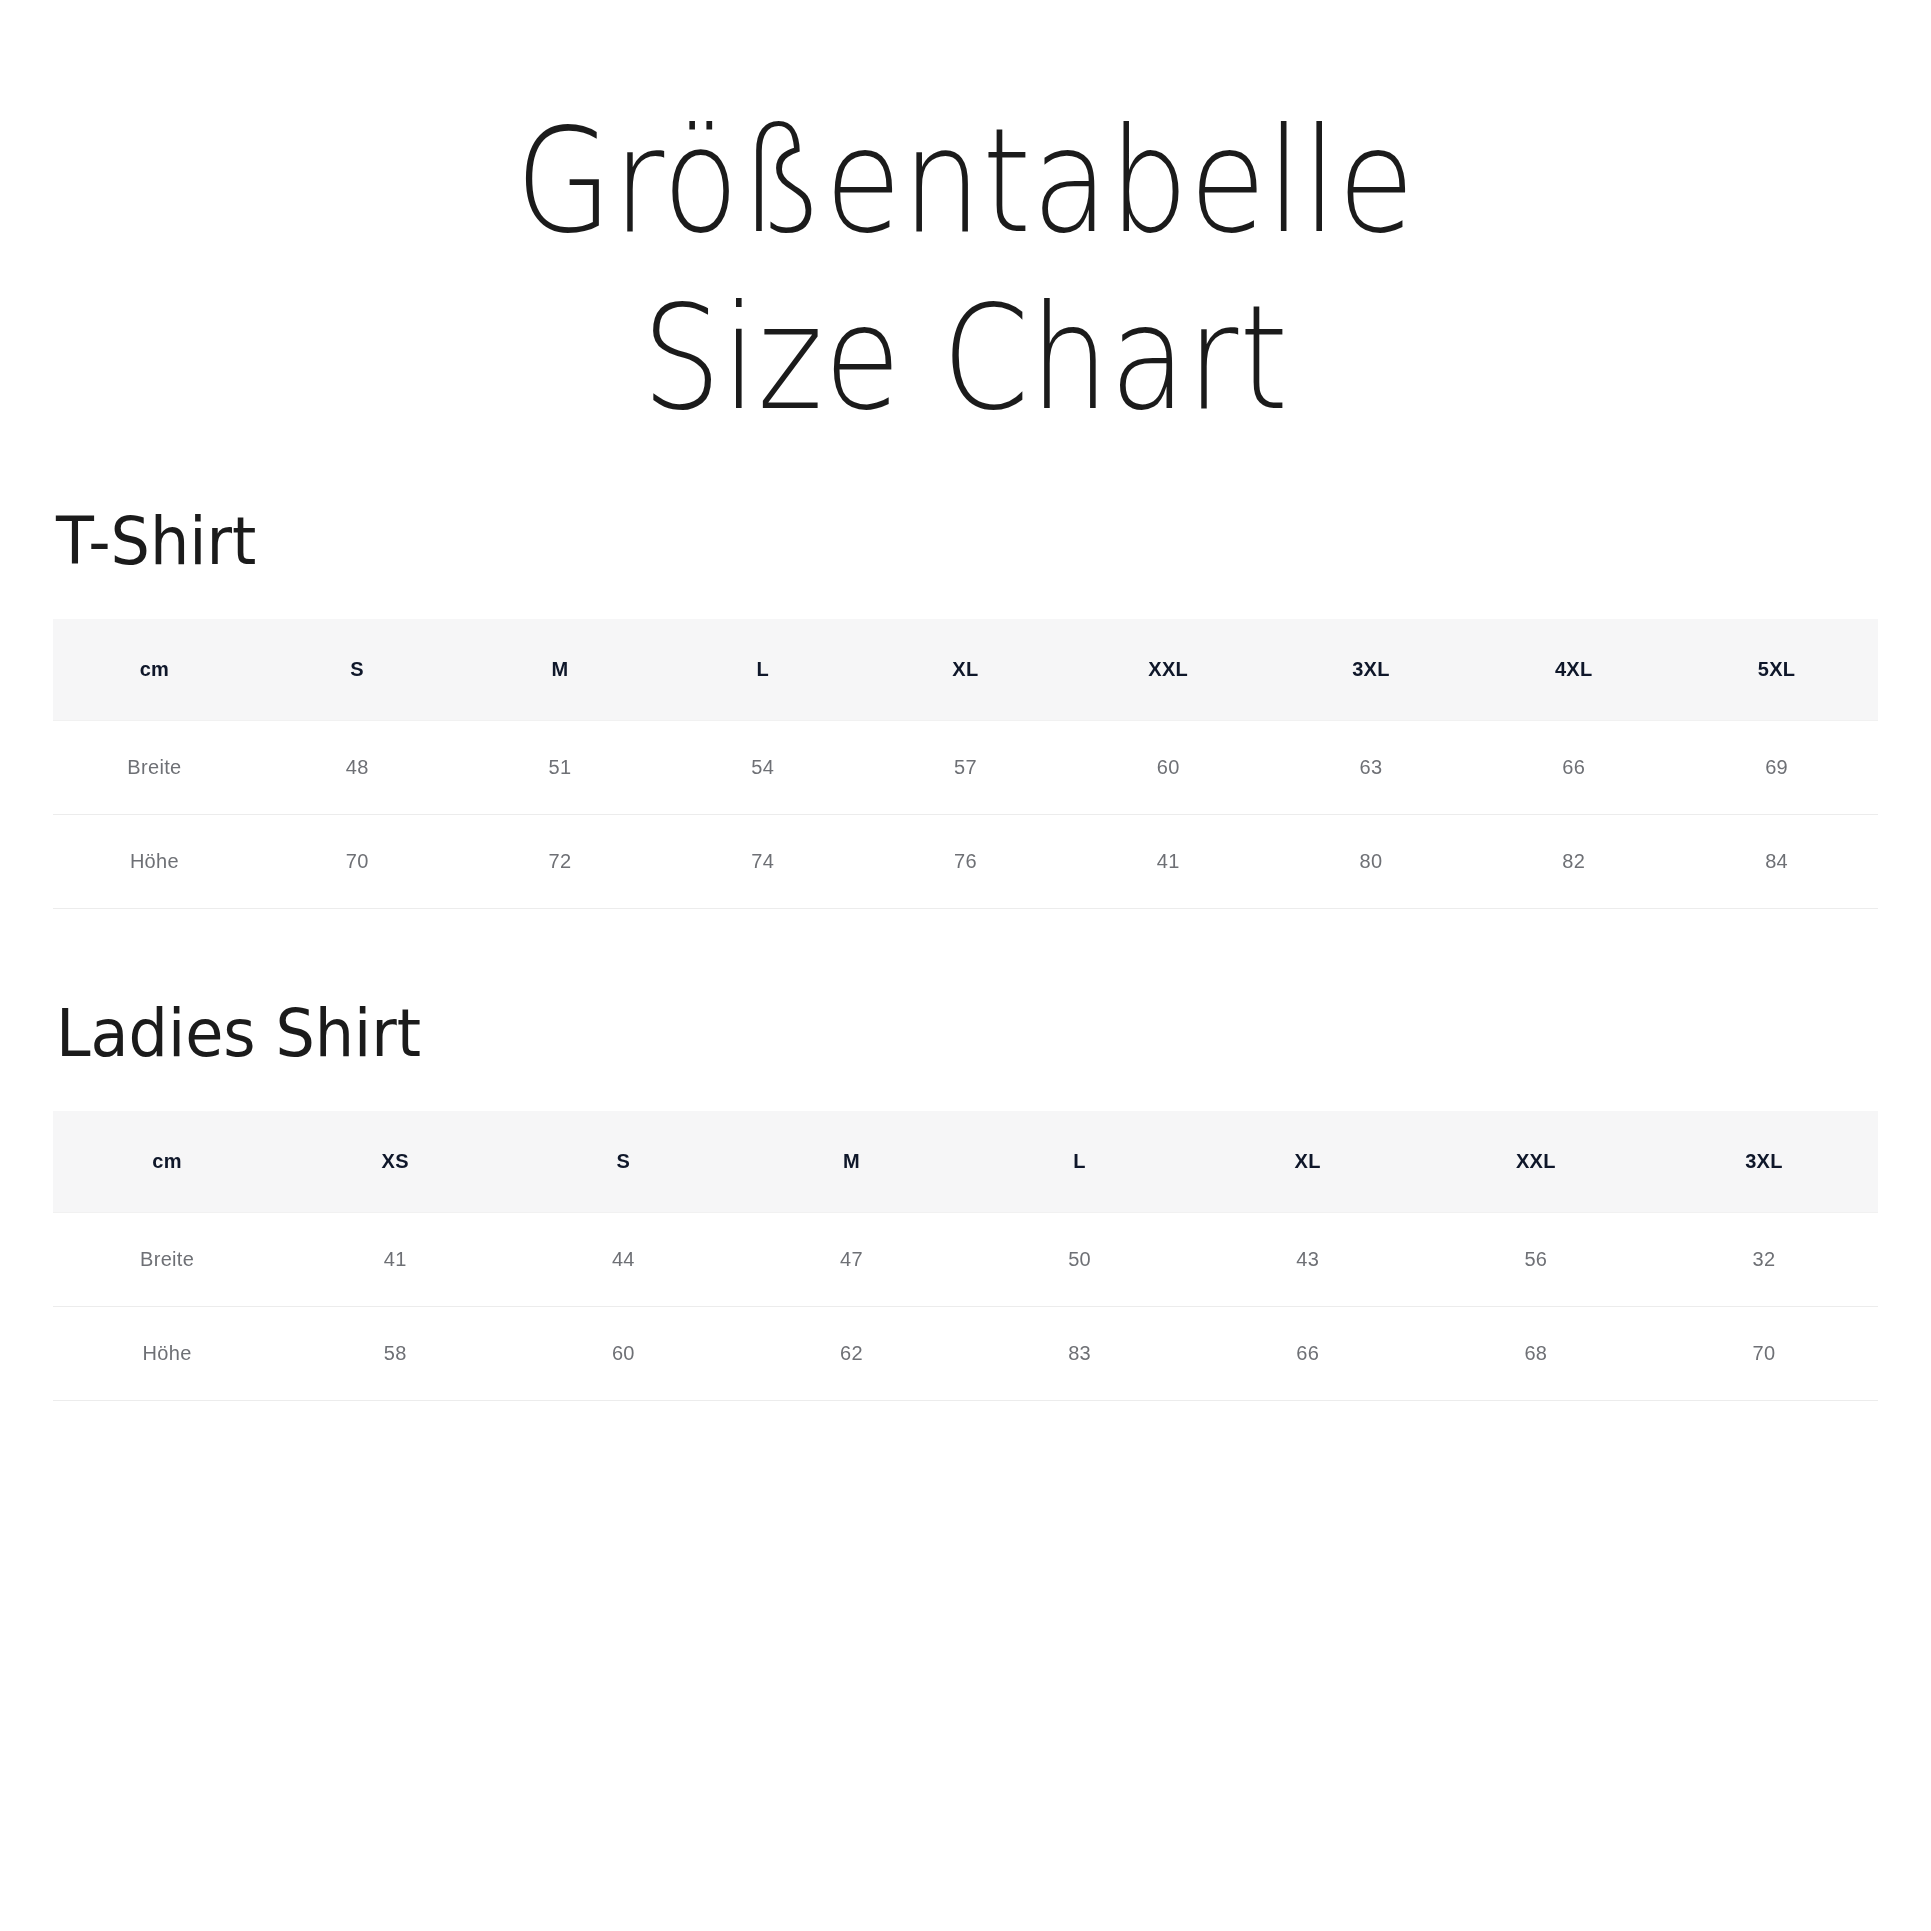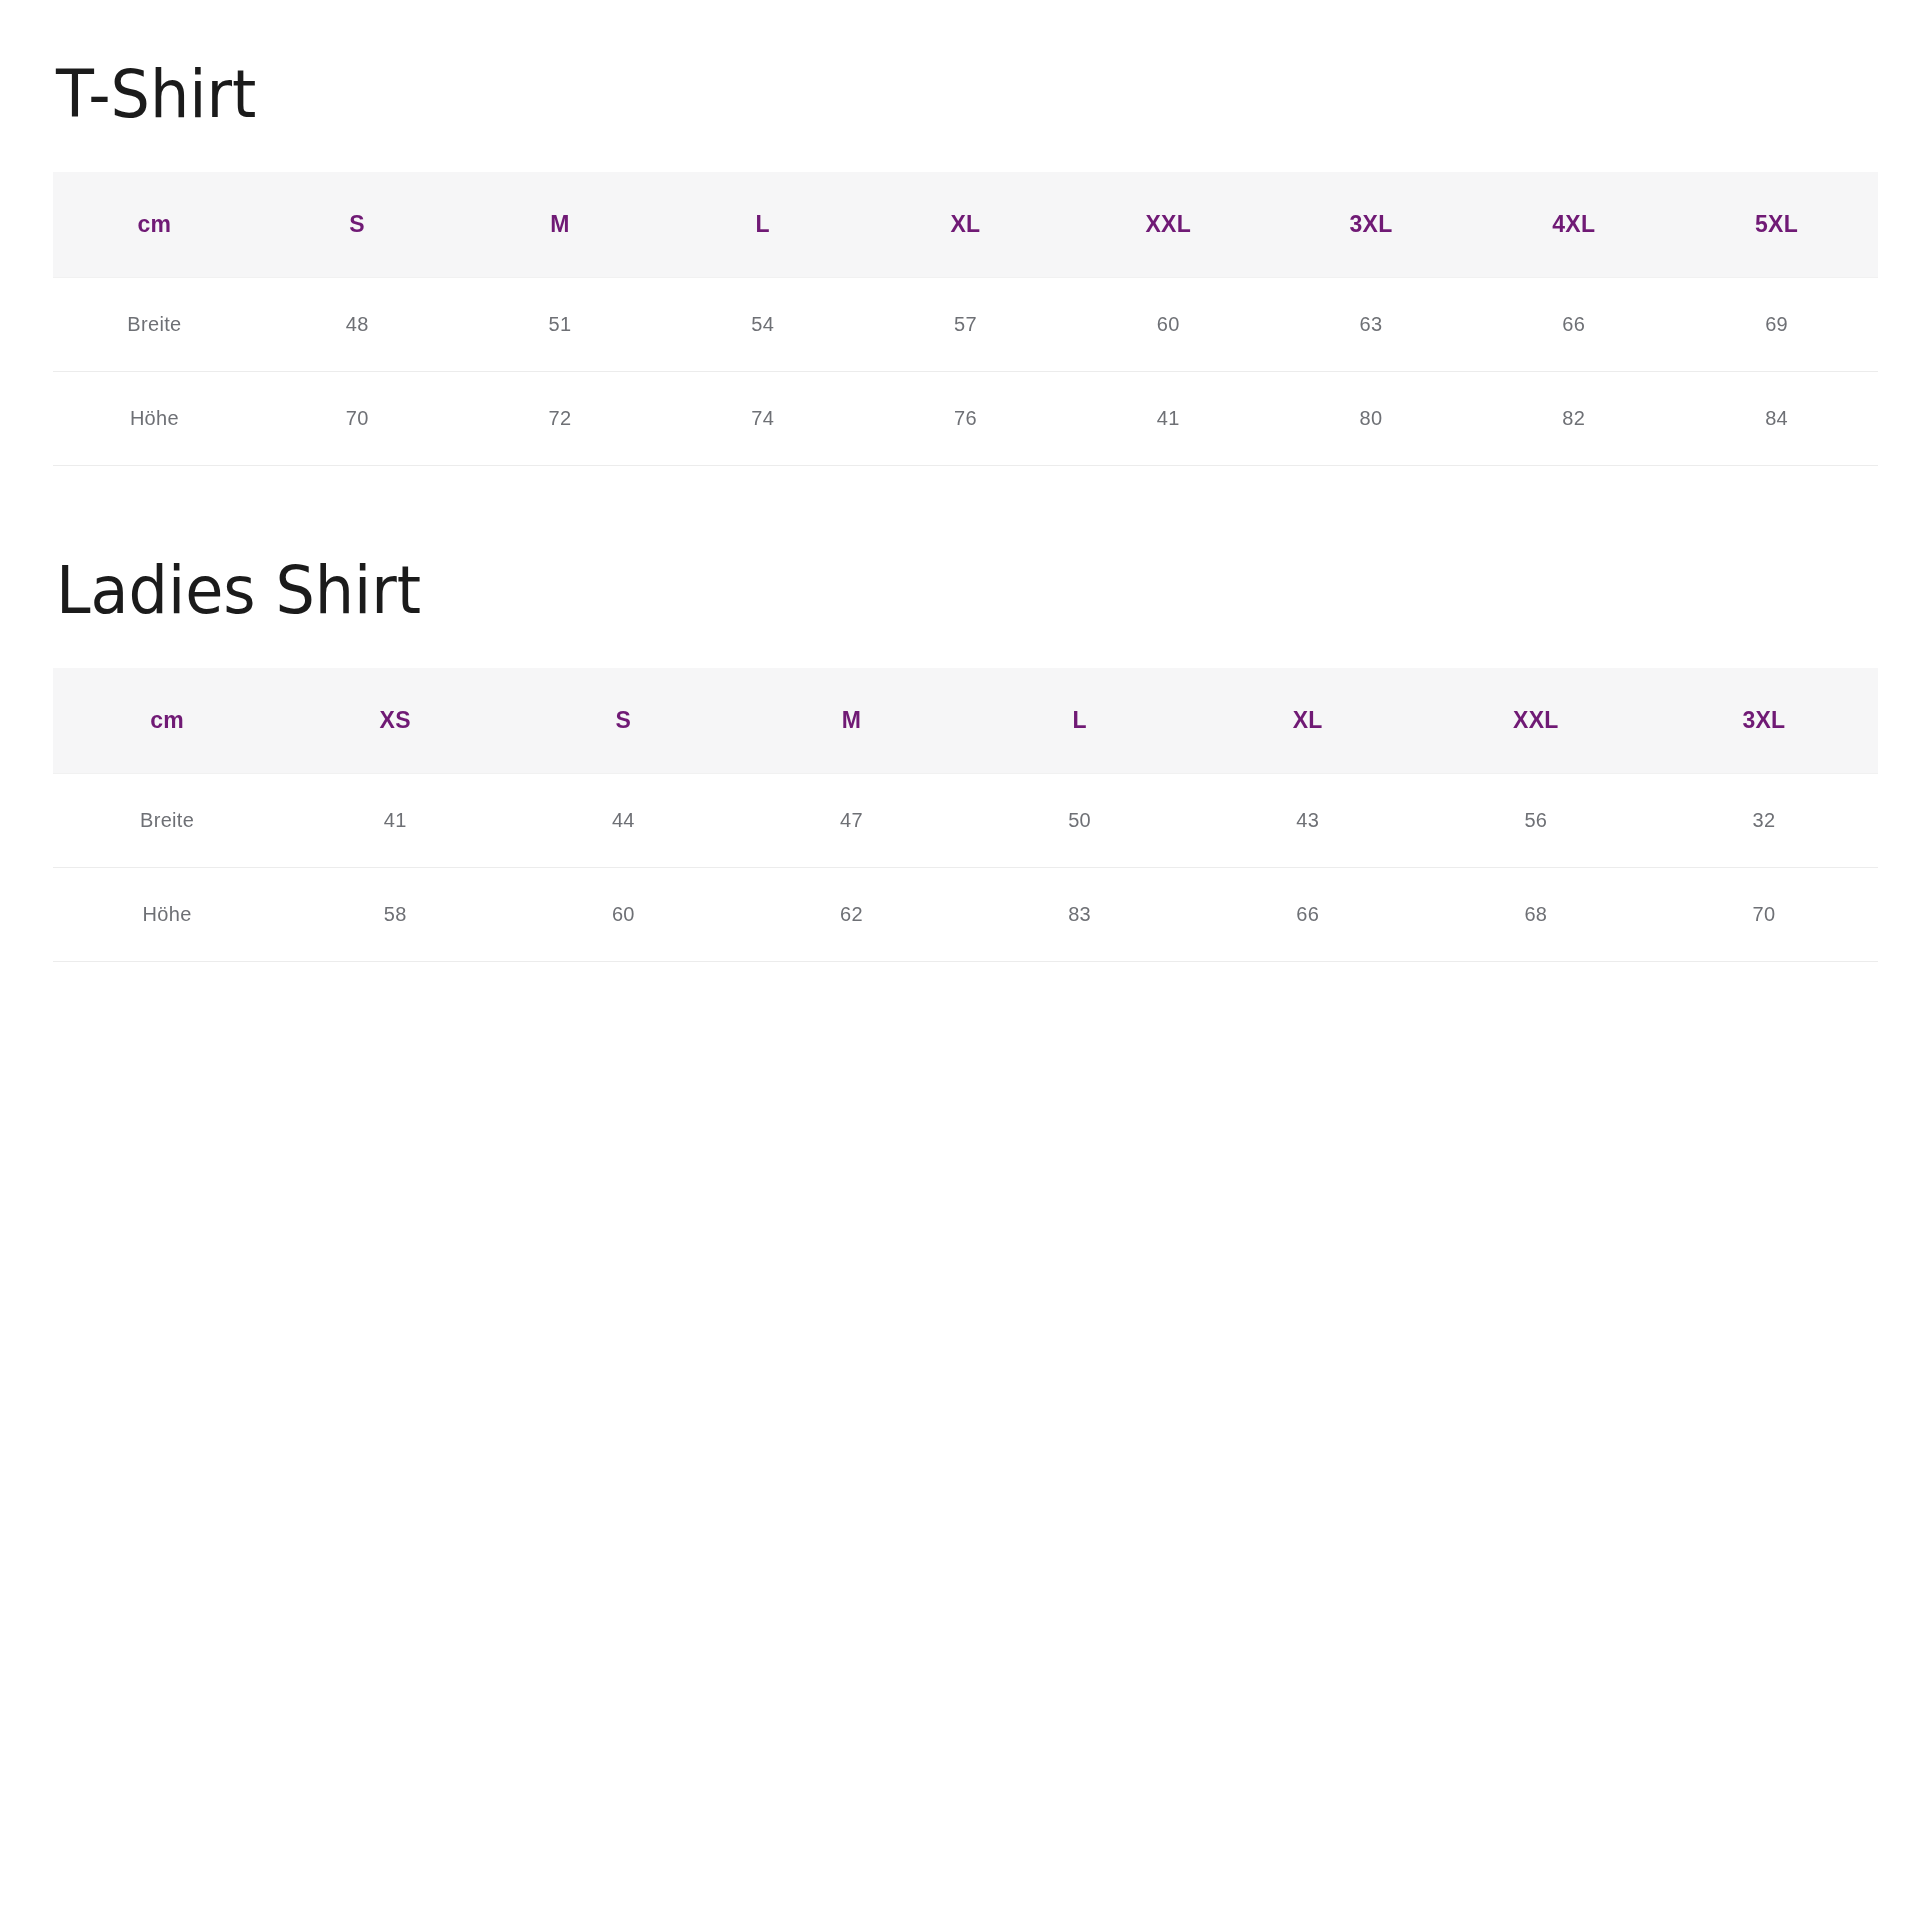--- a/index.html
+++ b/index.html
@@ -52,23 +52,23 @@
   .section-one { margin-top: 62px; }
   .section-two { margin-top: 92px; }
   .table-wrap { margin-top: 44px; }
   table {
     width: 100%;
     border-collapse: collapse;
     table-layout: fixed;
   }
   thead th {
     background: #f6f6f7;
-    font-size: 23px;
+    font-size: 20px;
     font-weight: 700;
-    color: #701a75;
+    color: #0f172a;
     padding: 39px 0;
     text-align: center;
     letter-spacing: 0.3px;
   }
   thead th.first-col {
     text-align: center;
   }
   tbody td {
     font-size: 20px;
     font-weight: 400;
@@ -84,20 +84,24 @@
   }
   tbody tr:first-child td {
     border-top: 1px solid #f1f1f1;
   }
 </style>
 </head>
 <body>
 
 <div class="page">
 
+  <div class="title-block">
+    <div class="title-line">Größentabelle</div>
+    <div class="title-line">Size Chart</div>
+  </div>
 
   <div class="section section-one">
     <div class="section-title">T-Shirt</div>
     <div class="table-wrap">
       <table>
         <thead>
           <tr>
             <th class="first-col">cm</th>
             <th>S</th>
             <th>M</th>

